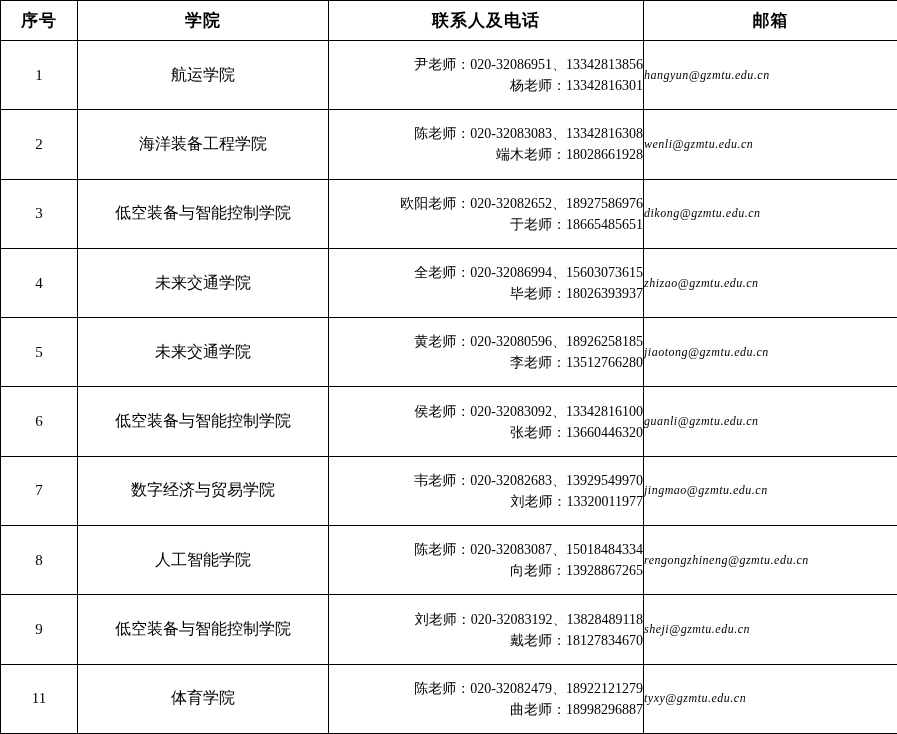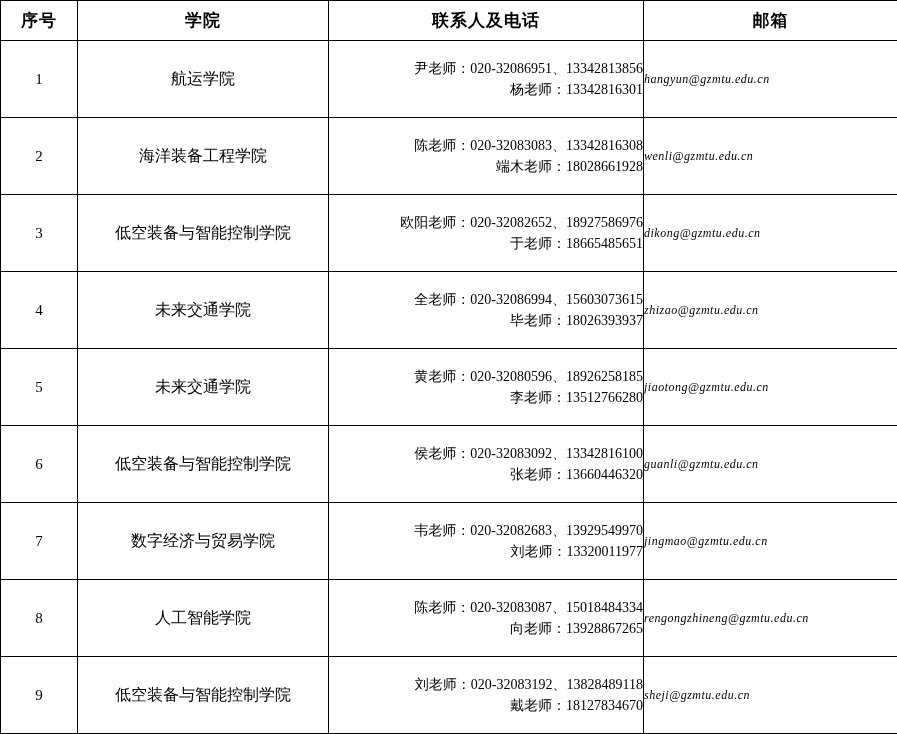--- a/index.html
+++ b/index.html
@@ -169,16 +169,25 @@
     <td class="c-no">9</td>
     <td class="c-college">低空装备与智能控制学院</td>
     <td class="c-contact">
       <div class="line">刘老师：020-32083192、13828489118</div>
       <div class="line">戴老师：18127834670</div>
     </td>
     <td class="c-email">sheji@gzmtu.edu.cn</td>
   </tr>
 
 
+  <tr>
+    <td class="c-no">11</td>
+    <td class="c-college">体育学院</td>
+    <td class="c-contact">
+      <div class="line">陈老师：020-32082479、18922121279</div>
+      <div class="line">曲老师：18998296887</div>
+    </td>
+    <td class="c-email">tyxy@gzmtu.edu.cn</td>
+  </tr>
 
 
 </tbody>
 </table>
 
 </body></html>

